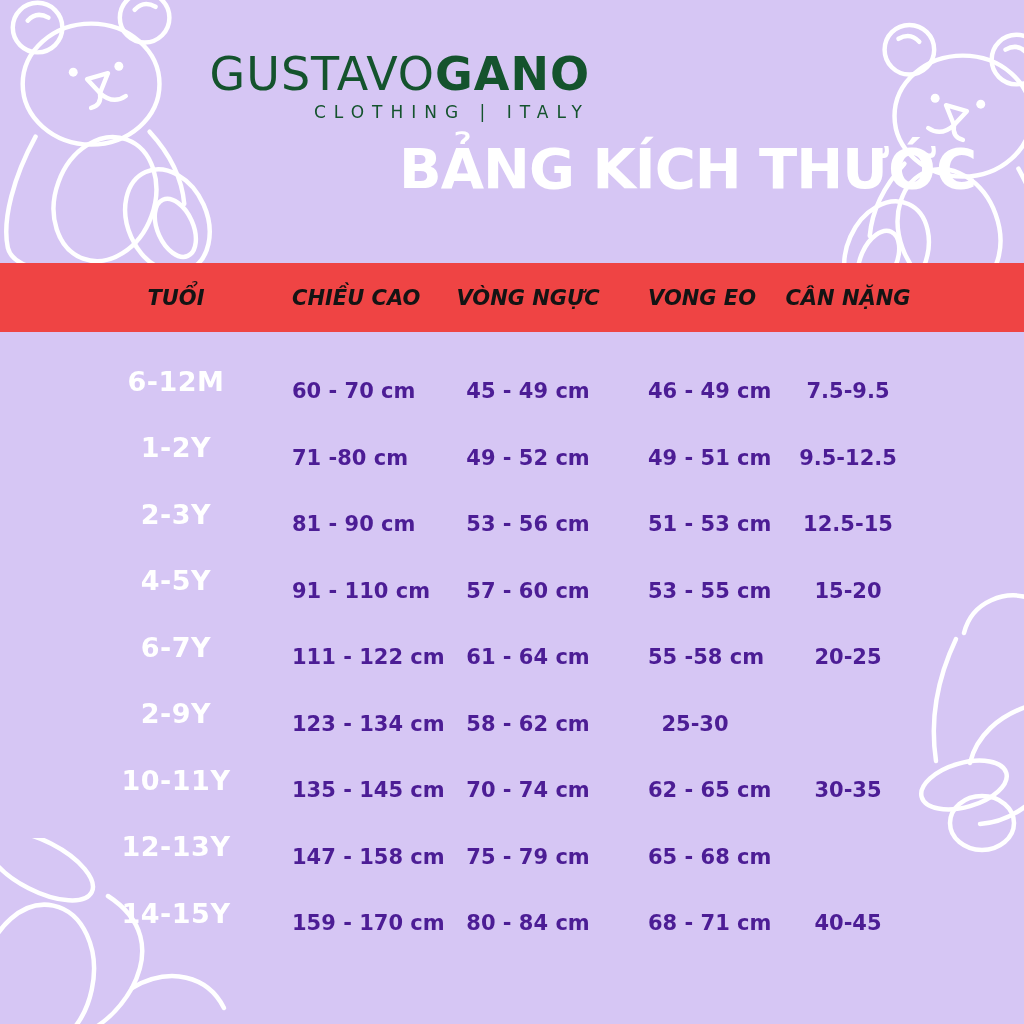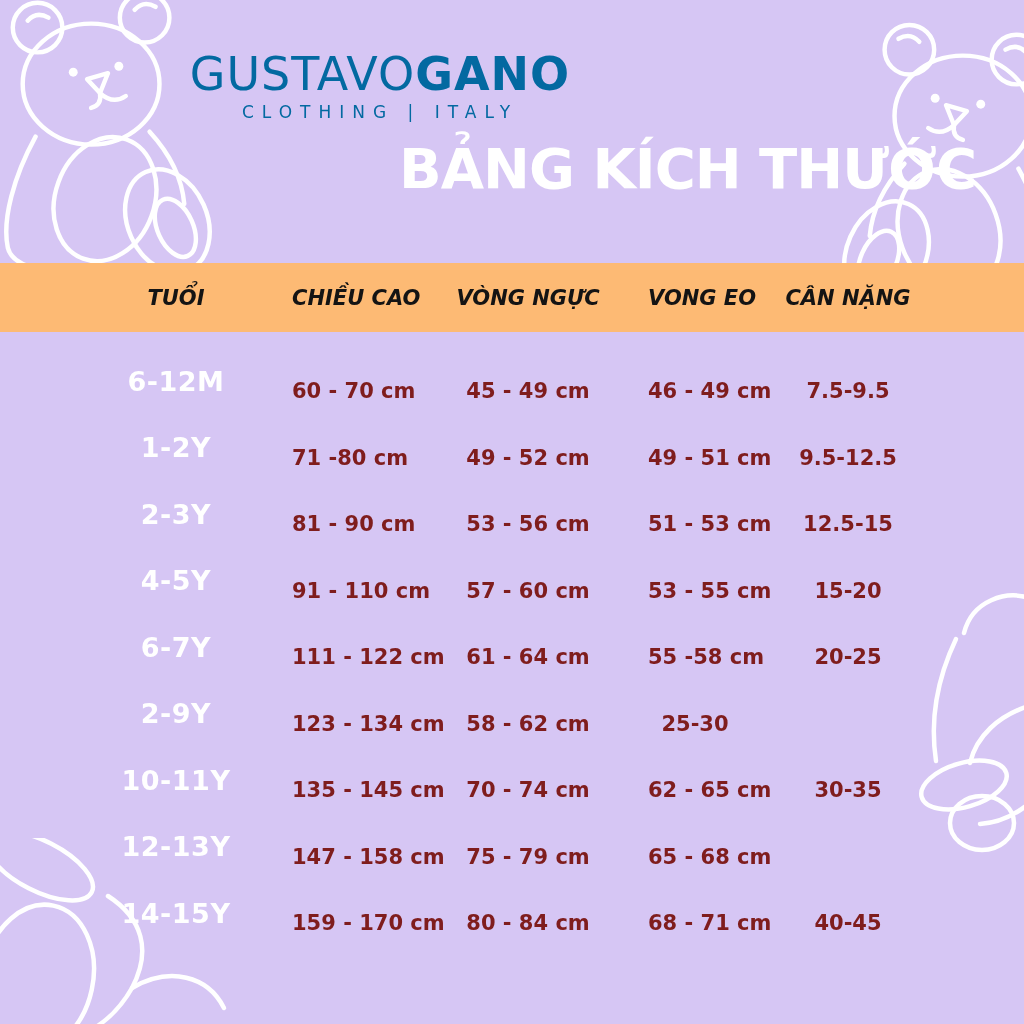--- a/index.html
+++ b/index.html
@@ -12,21 +12,21 @@
   }
   
   .bear{position:absolute;pointer-events:none;}
   .bear svg{display:block;}
   .bear-tl{left:-12px;top:-18px;width:228px;height:290px;}
   .bear-tr{right:-42px;top:14px;width:228px;height:290px;transform:scaleX(-1);}
   .bear-bl{left:-20px;top:838px;width:260px;height:200px;}
   .bear-mr{right:-8px;top:585px;width:160px;height:330px;}
 
   
-  .logo{position:absolute;left:170px;top:50px;width:420px;text-align:center;color:#0369a1;}
+  .logo{position:absolute;left:170px;top:50px;width:420px;text-align:right;color:#14532d;}
   .logo-name{font-size:46px;font-weight:400;letter-spacing:1px;line-height:1.05;white-space:nowrap;}
   .logo-name .bold{font-weight:800;}
   .logo-tagline{margin-top:4px;font-size:17px;font-weight:400;letter-spacing:8px;white-space:nowrap;}
 
   
   .title{
     position:absolute;right:48px;top:136px;margin:0;
     color:#ffffff;font-size:56px;font-weight:800;letter-spacing:-1px;
     white-space:nowrap;z-index:3;
   }
@@ -35,37 +35,37 @@
   .grid{
     display:grid;
     grid-template-columns:232px 116px 240px 94px 212px;
     padding-left:60px;
     align-items:center;
   }
   .grid > div{text-align:center;}
 
   .header-band{
     position:absolute;left:0;top:263px;width:1024px;height:69px;
-    background:#fdba74;z-index:2;
+    background:#ef4444;z-index:2;
   }
   .header-band .grid{height:69px;}
   .th{
     font-style:italic;font-weight:800;font-size:21px;color:#141414;
     white-space:nowrap;
   }
 
   .table-body{position:absolute;left:0;top:332px;width:952px;z-index:2;}
   .row{height:66.5px;}
   .row:first-child{margin-top:16px;}
   .age{
     color:#ffffff;font-weight:800;font-size:27px;letter-spacing:0.5px;
     white-space:nowrap;
   }
   .val{
-    color:#7f1d1d;font-weight:700;font-size:21px;white-space:nowrap;margin-top:20px;
+    color:#4c1d95;font-weight:700;font-size:21px;white-space:nowrap;margin-top:20px;
   }
 </style>
 </head>
 <body>
 
 <div class="poster">
 
   <div class="bear bear-tl">
     <svg viewBox="0 0 230 300" fill="none" stroke="#ffffff" stroke-width="4.5" stroke-linecap="round">
       <circle cx="50" cy="46" r="25"></circle>

